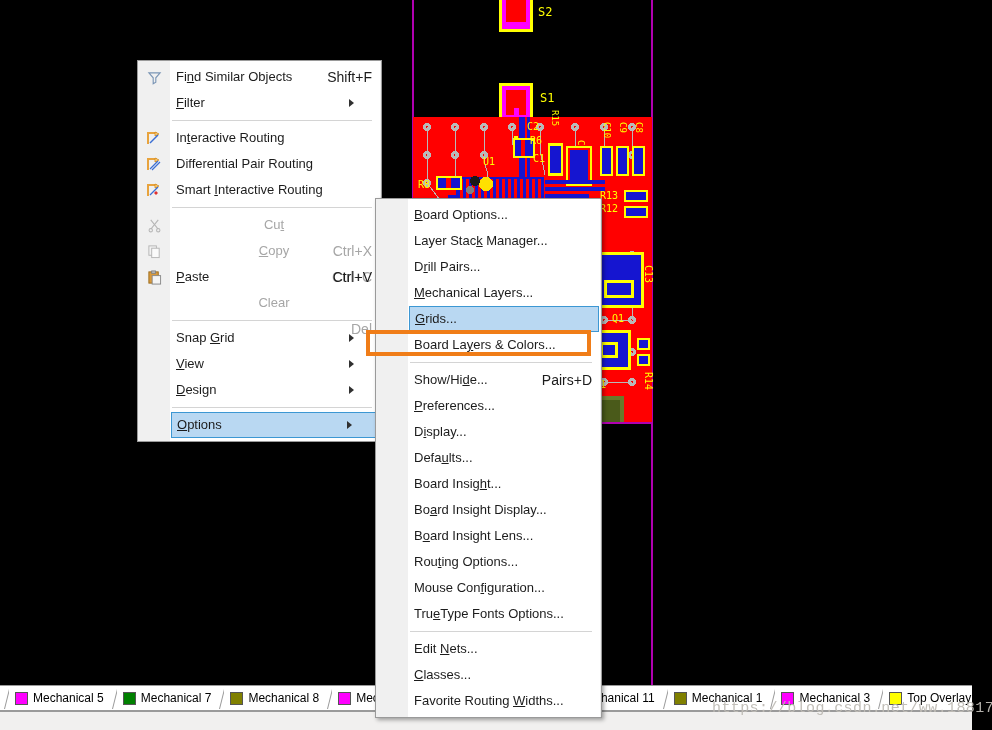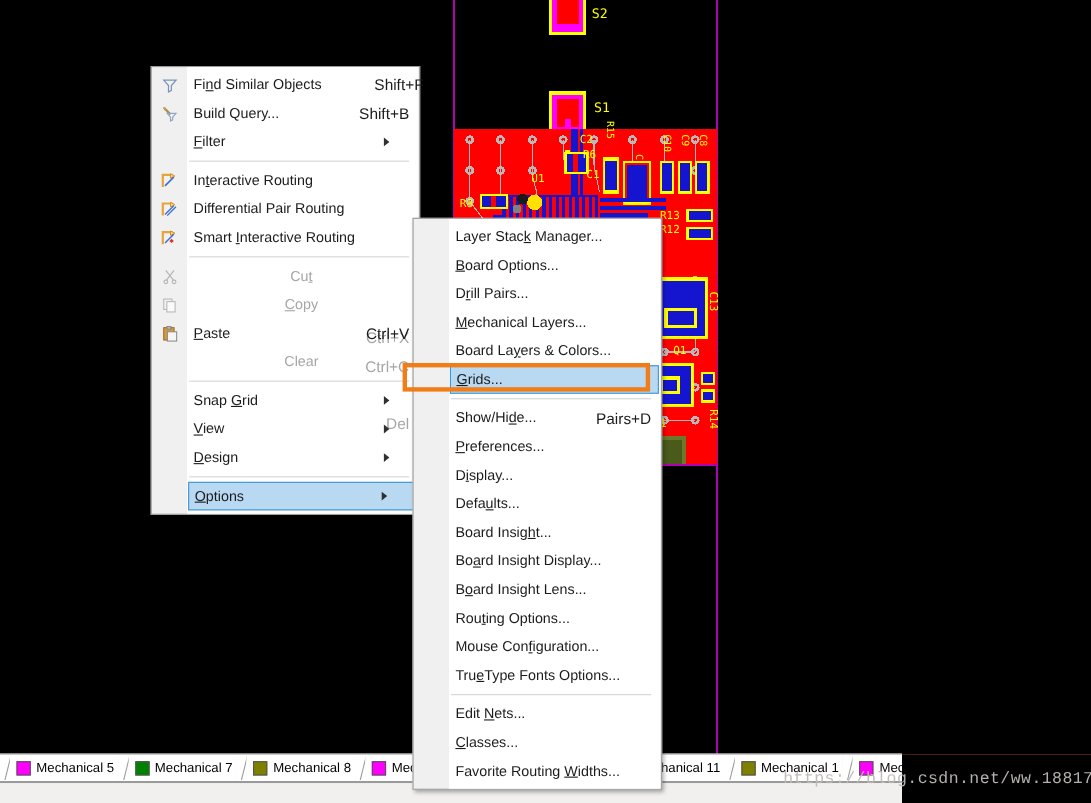--- a/index.html
+++ b/index.html
@@ -54,21 +54,20 @@
     height: 26px;
     line-height: 26px;
     display: flex;
     align-items: center;
     font-size: 13px;
     color: #1c1c1c;
     padding-left: 6px;
     padding-right: 8px;
     white-space: nowrap;
     cursor: default;
-    gap: 30px;
   }
   .mi .label { flex: 0 0 auto; }
   .mi .accel {
     margin-left: auto;
     padding-left: 18px;
     font-size: 14px;
     color: #1c1c1c;
   }
   .mi .arrow {
     margin-left: auto;
@@ -145,21 +144,21 @@
     border: 4px solid #f07d18;
     box-sizing: border-box;
     z-index: 60;
     pointer-events: none;
   }
 
   
   #layer-bar {
     position: absolute;
     left: 0; bottom: 0;
-    width: 820px; height: 44px;
+    width: 972px; height: 44px;
     background: #f1f0ef;
     border-top: 1px solid #9a9a9a;
     z-index: 20;
     overflow: hidden;
   }
   #layer-tabs {
     position: absolute;
     left: 0; top: 0;
     height: 24px;
     display: flex;
@@ -446,31 +445,20 @@
       <div class="mi has-accel">
         <span class="icon-slot" style="left:-32px">
           <svg width="15" height="15" viewBox="0 0 16 16">
               <path d="M2 3h12l-4.6 5.3V13l-2.8 1.6V8.3z" fill="none" stroke="#7a95b5" stroke-width="1.2"></path>
             </svg>
         </span>
         <span class="label">Fi<u>n</u>d Similar Objects</span>
         <span class="accel">Shift+F</span>
       </div>
 
-      <div class="mi has-accel">
-        <span class="icon-slot" style="left:-32px">
-          <svg width="16" height="16" viewBox="0 0 16 16">
-            <path d="M3 3l6 6" stroke="#b08a4a" stroke-width="2" fill="none"></path>
-            <path d="M2 2l3 1-1 3z" fill="#c9a15c"></path>
-            <path d="M6 8h8l-3 3.5v2.5l-2 1v-3.5z" fill="none" stroke="#8fa7c2" stroke-width="1.1"></path>
-          </svg>
-        </span>
-        <span class="label">Build Query...</span>
-        <span class="accel">Shift+B</span>
-      </div>
 
       <div class="mi">
         <span class="label"><u>F</u>ilter</span>
         <span class="arrow"></span>
       </div>
 
       <div class="sep"></div>
 
       <div class="mi">
         <span class="icon-slot" style="left:-32px">
@@ -573,37 +561,37 @@
       </div>
 
     </div>
   </div>
 
   <div id="submenu">
     <div class="gutter"></div>
     <div class="body">
 
       <div class="mi">
+        <span class="label"><u>B</u>oard Options...</span>
+      </div>
+      <div class="mi">
         <span class="label">Layer Stac<u>k</u> Manager...</span>
       </div>
       <div class="mi">
-        <span class="label"><u>B</u>oard Options...</span>
-      </div>
-      <div class="mi">
         <span class="label">D<u>r</u>ill Pairs...</span>
       </div>
       <div class="mi">
         <span class="label"><u>M</u>echanical Layers...</span>
       </div>
-      <div class="mi">
-        <span class="label">Board La<u>y</u>ers &amp; Colors...</span>
-      </div>
-
       <div class="mi sel grids-wrap">
         <span class="label"><u>G</u>rids...</span>
+      </div>
+
+      <div class="mi">
+        <span class="label">Board La<u>y</u>ers &amp; Colors...</span>
       </div>
 
 
       <div class="sep"></div>
 
       <div class="mi has-accel">
         <span class="label">Show/Hi<u>d</u>e...</span>
         <span class="accel">Pairs+D</span>
       </div>
       <div class="mi">

